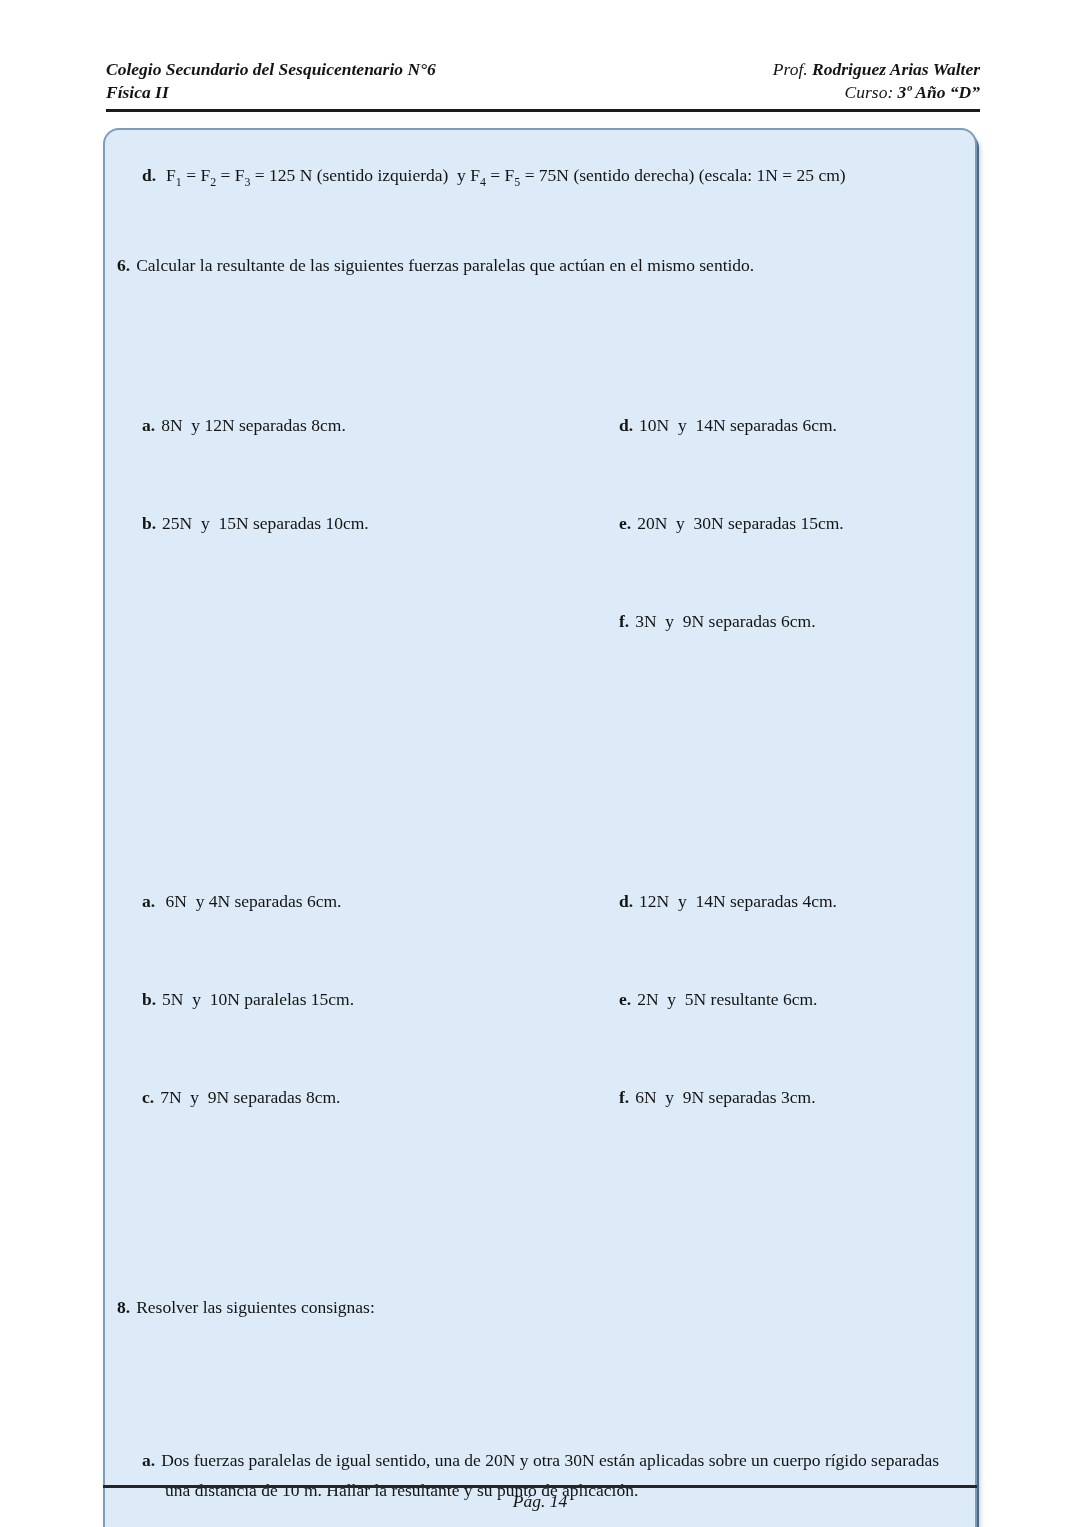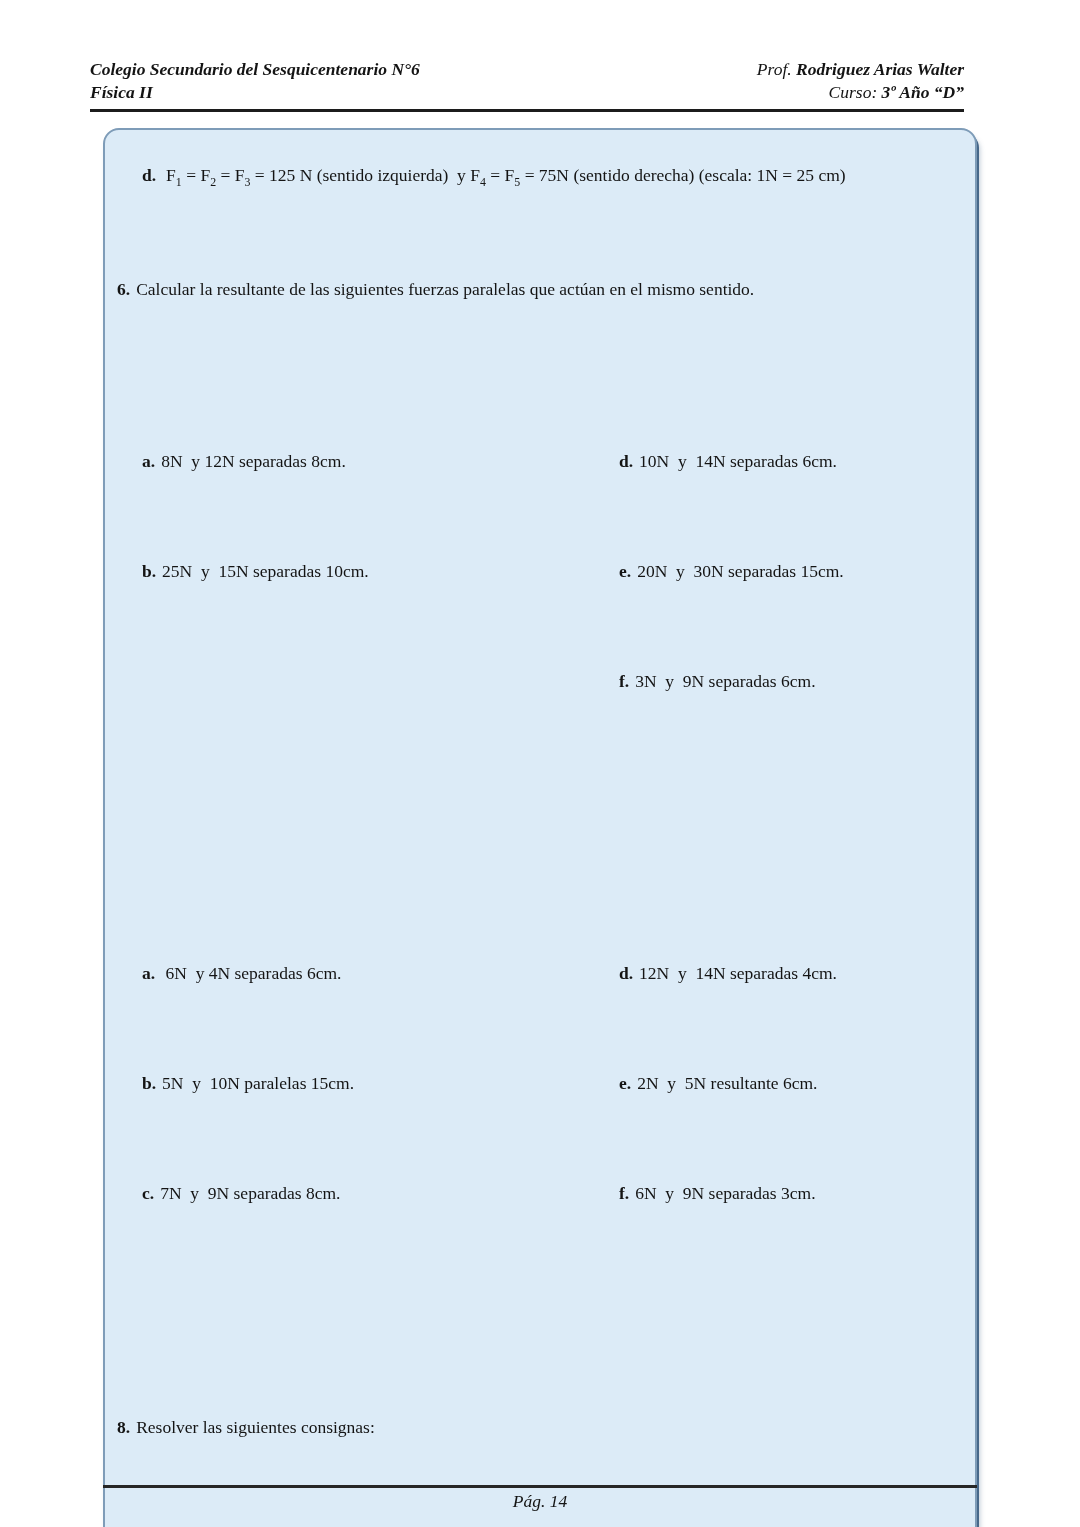--- a/index.html
+++ b/index.html
@@ -6,21 +6,21 @@
   html,body { background:#ffffff; }
   body {
     width:1080px; height:1527px; position:relative;
     font-family:"Liberation Serif", serif;
     color:#141414;
   }
   .page { position:relative; width:1080px; height:1527px; overflow:hidden; }
 
   
   .header {
-    position:absolute; left:90px; top:58px; width:874px;
+    position:absolute; left:106px; top:58px; width:874px;
     display:flex; justify-content:space-between; align-items:flex-end;
     border-bottom:3px solid #1c1c1c; padding-bottom:5px;
     font-size:17.5px; line-height:23px; font-style:italic;
   }
   .header .hl { font-weight:bold; }
   .header-right { text-align:right; }
   .plain-it { font-weight:normal;text-align:center; }
 
   
   .content-box {
@@ -32,27 +32,27 @@
     padding:10px 16px 22px 12px;
     font-size:17.5px; line-height:30px;
   }
   .content-box p, .content-box div { white-space:pre-wrap; }
   b, .seg-b, .lbl { font-weight:bold; }
   sub { font-size:68%; line-height:0; }
 
   .intro-line { padding-left:25px;margin-top:20px; }
   .intro-line .lbl { margin-right:10px; }
 
-  .ex-heading { margin-top:24px; }
+  .ex-heading { margin-top:0; }
   .ex-heading .lbl { margin-right:6px; }
 
   .cols { display:flex; margin-top:2px; }
   .col-left  { width:502px; padding-left:25px; }
   .col-right { flex:1; }
-  .f-item { margin-top:20px; line-height:30px; }
+  .f-item { margin-top:8px; line-height:30px; }
   .f-item .lbl { margin-right:6px; }
 
   .ex8-items { margin-top:3px; }
   .ex8-item {
     padding-left:48px; text-indent:-23px;
     line-height:29.5px; margin-top:1px;
   }
   .ex8-item .lbl { margin-right:6px; }
 
   

